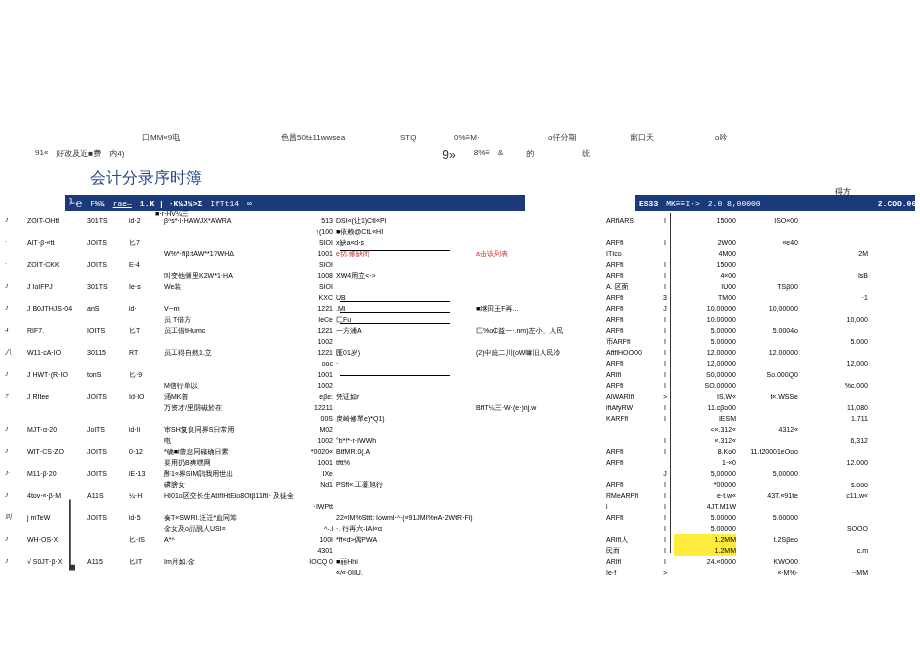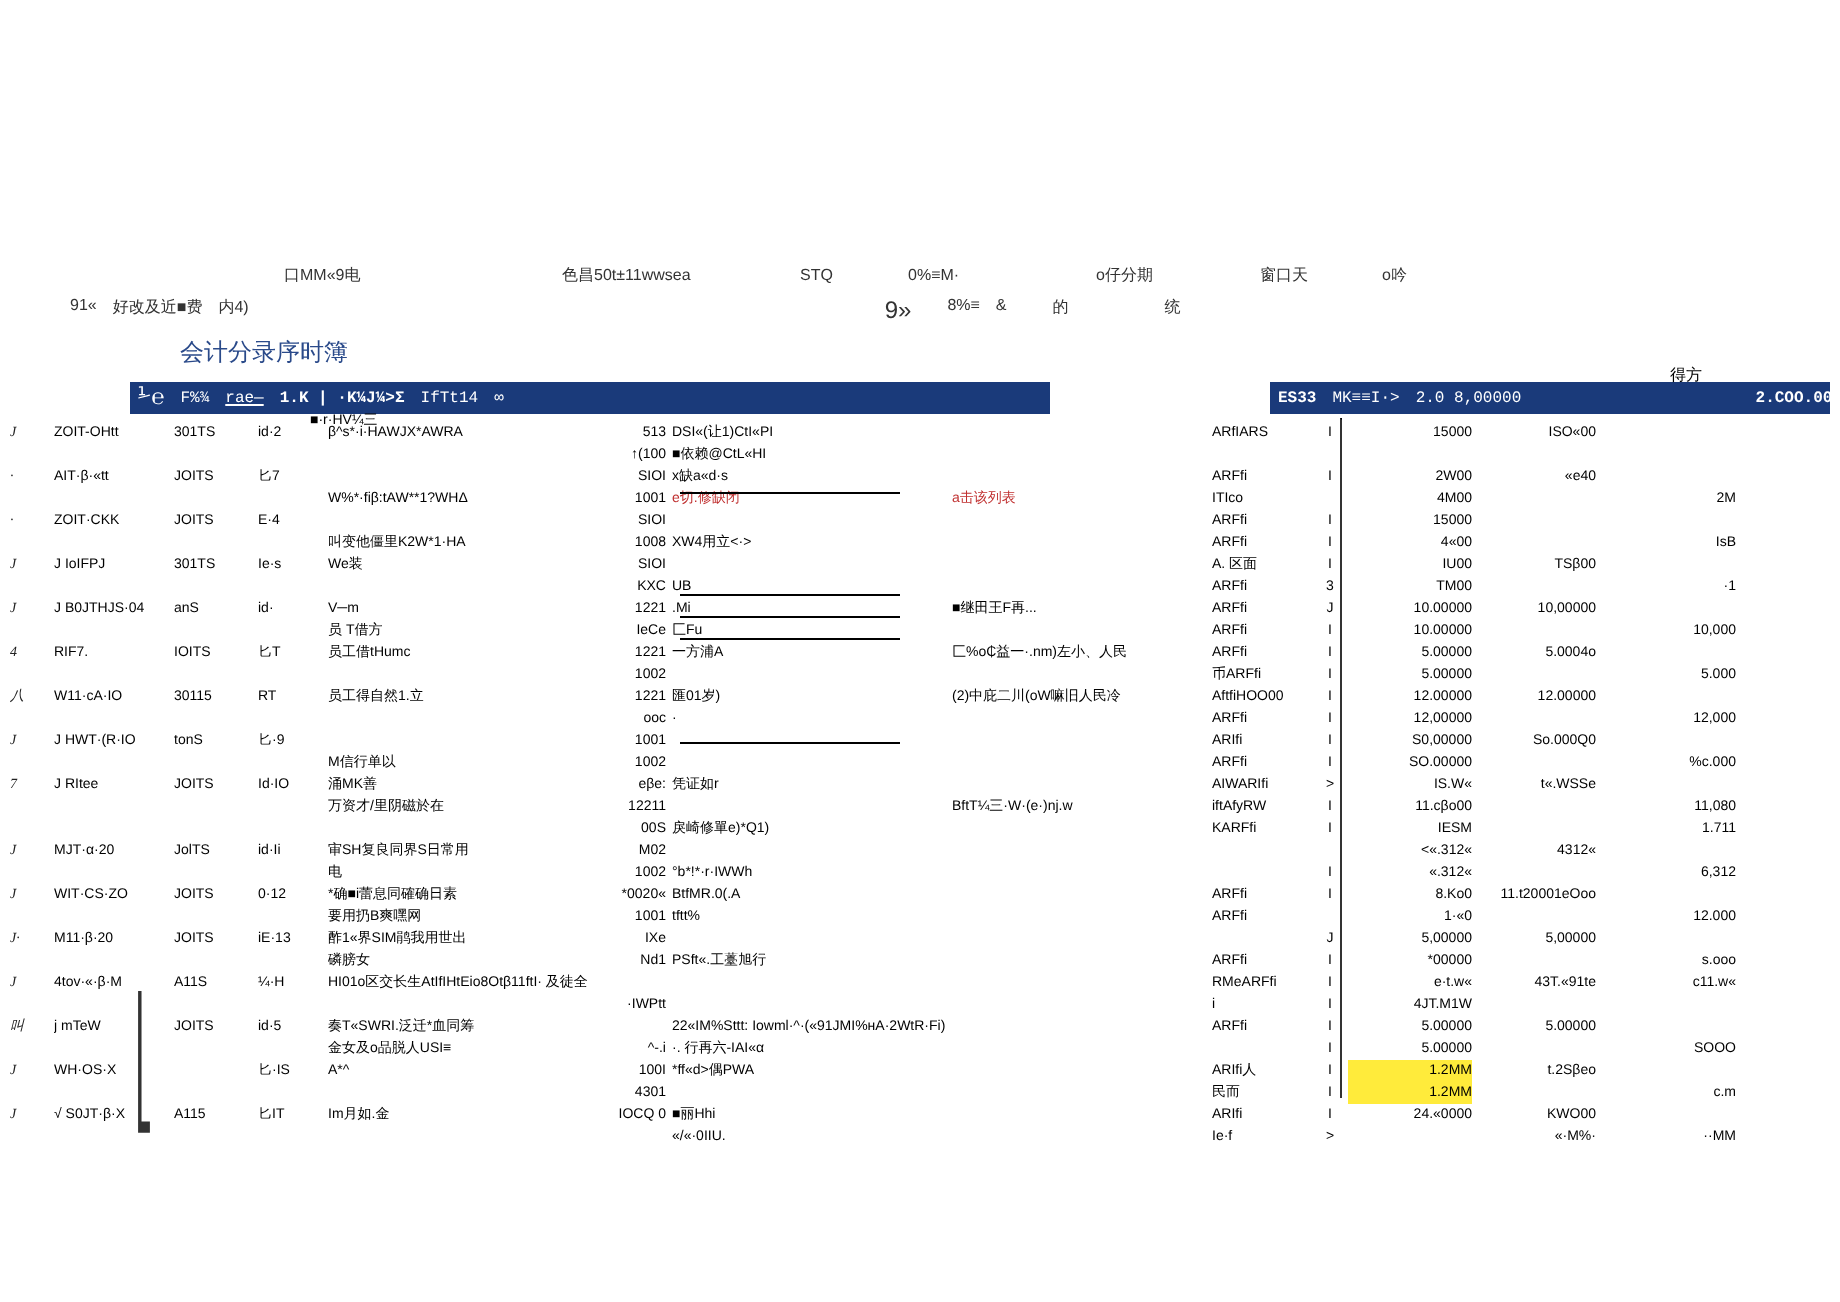--- a/index.html
+++ b/index.html
@@ -24,21 +24,21 @@
     }
     .header-bar span { margin-right: 20px; }
     .sub-bar {
       display: flex;
       font-size: 8px;
       color: #333;
       padding: 2px 10px;
       gap: 8px;
     }
     .title {
-      font-size: 12px;
+      font-size: 16px;
       color: #2a4a8a;
       padding: 4px 90px 6px;
       font-weight: 400;
     }
     .table-wrap {
       position: relative;
       padding: 0 5px;
     }
     .blue-band {
       background: #1a3a7a;
@@ -90,21 +90,21 @@
 </head>
 <body>
 
 <div class="header-bar">
   <span style="position:absolute;left:142px">口MM«9电</span>
   <span style="position:absolute;left:281px">色昌50t±11wwsea</span>
   <span style="position:absolute;left:400px">STQ</span>
   <span style="position:absolute;left:454px">0%≡M·</span>
   <span style="position:absolute;left:548px">o仔分期</span>
   <span style="position:absolute;left:630px">窗口天</span>
-  <span style="position:absolute;left:691px">o吟</span>
+  <span style="position:absolute;left:715px">o吟</span>
 </div>
 
 <div class="sub-bar">
   <span style="margin-left:25px">91«</span>
   <span>好改及近■费</span>
   <span style="">内4)</span>
   <span style="margin-left:310px;font-size:12px">9»</span>
   <span style="margin-left:10px">8%≡</span>
   <span>&amp;</span>
   <span style="margin-left:15px">的</span>

